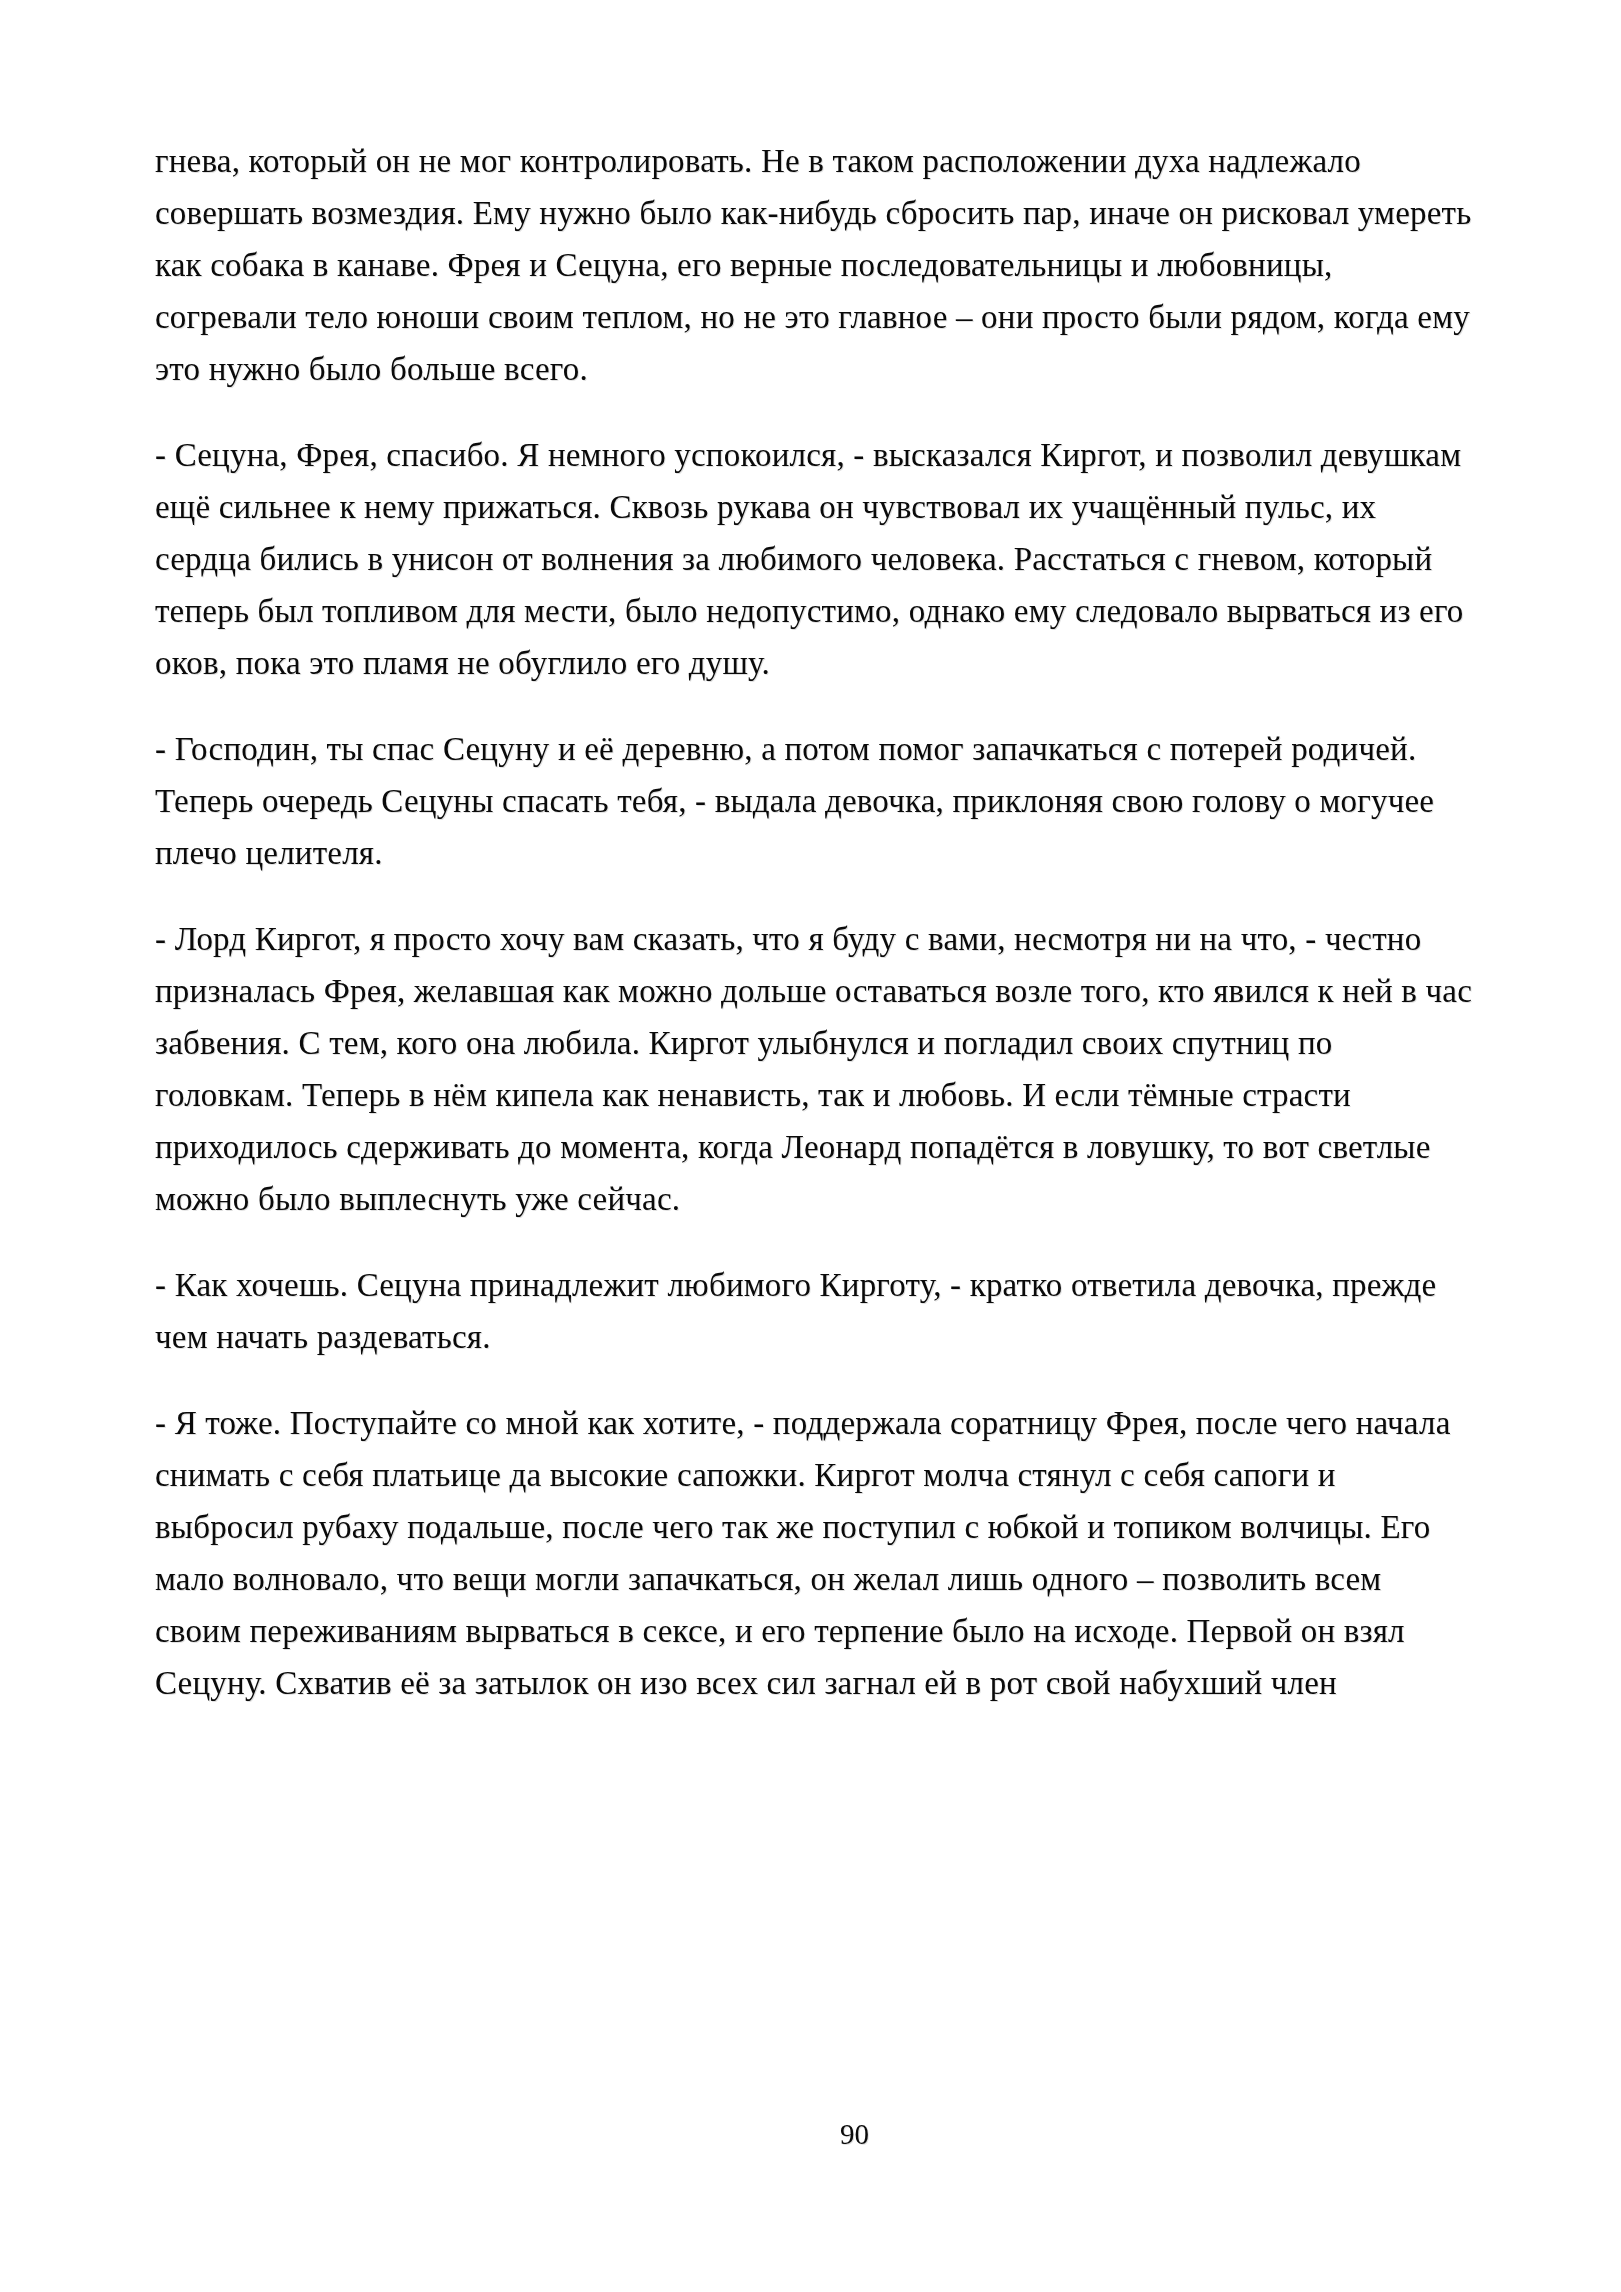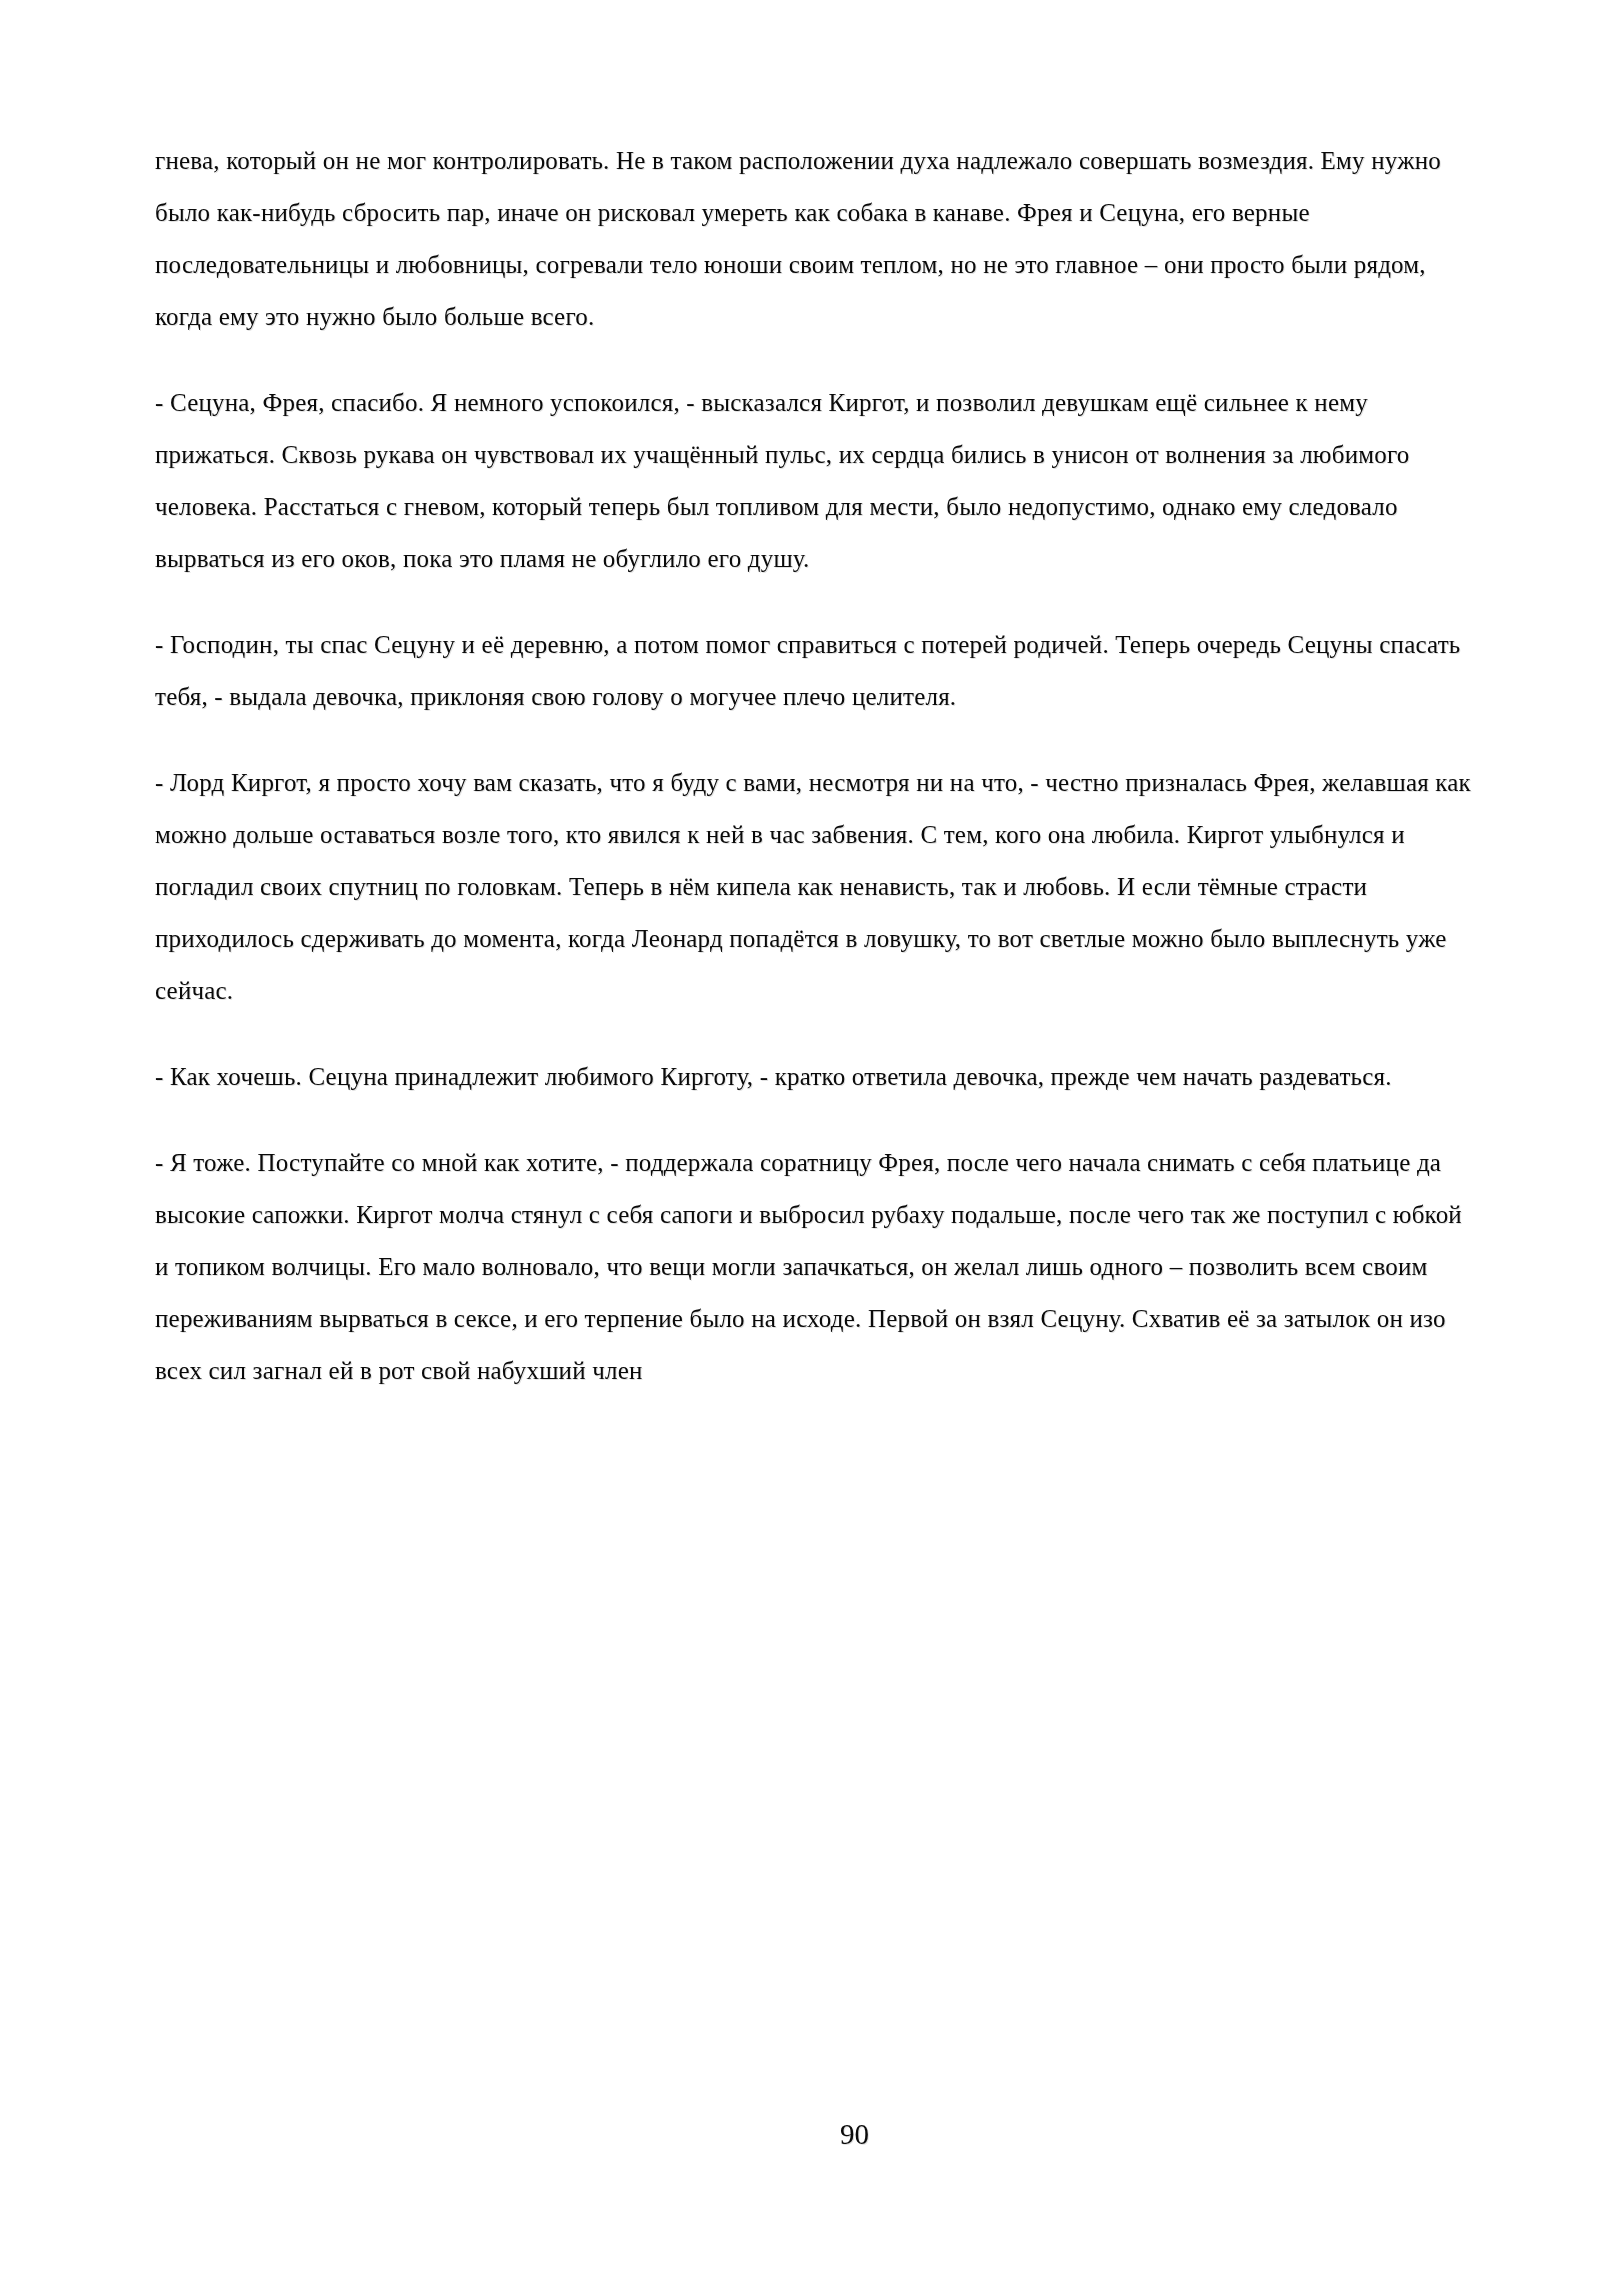--- a/index.html
+++ b/index.html
@@ -14,21 +14,21 @@
     background: #ffffff;
     overflow: hidden;
     font-family: "Liberation Serif", "DejaVu Serif", serif;
     color: #0a0a0a;
   }
   .text-block {
     position: absolute;
     left: 155px;
     top: 135px;
     width: 1318px;
-    font-size: 25px;
+    font-size: 33px;
     line-height: 52px;
     text-align: left;
     letter-spacing: 0.2px;
   }
   .text-block p {
     margin: 0 0 34px 0;
     padding: 0;
     text-shadow: 1px 1px 0 rgba(0,0,0,0.12);
   }
   .page-footer {
@@ -43,20 +43,20 @@
     padding-left: 44px;
   }
 </style>
 </head>
 <body>
 
 <div class="page">
   <div class="text-block">
     <p>гнева, который он не мог контролировать. Не в таком расположении духа надлежало совершать возмездия. Ему нужно было как-нибудь сбросить пар, иначе он рисковал умереть как собака в канаве. Фрея и Сецуна, его верные последовательницы и любовницы, согревали тело юноши своим теплом, но не это главное – они просто были рядом, когда ему это нужно было больше всего.</p>
     <p>- Сецуна, Фрея, спасибо. Я немного успокоился, - высказался Киргот, и позволил девушкам ещё сильнее к нему прижаться. Сквозь рукава он чувствовал их учащённый пульс, их сердца бились в унисон от волнения за любимого человека. Расстаться с гневом, который теперь был топливом для мести, было недопустимо, однако ему следовало вырваться из его оков, пока это пламя не обуглило его душу.</p>
-    <p>- Господин, ты спас Сецуну и её деревню, а потом помог справиться с потерей родичей. Теперь очередь Сецуны спасать тебя, - выдала девочка, приклоняя свою голову о могучее плечо целителя.</p>
+    <p>- Господин, ты спас Сецуну и её деревню, а потом помог запачкаться с потерей родичей. Теперь очередь Сецуны спасать тебя, - выдала девочка, приклоняя свою голову о могучее плечо целителя.</p>
     <p>- Лорд Киргот, я просто хочу вам сказать, что я буду с вами, несмотря ни на что, - честно призналась Фрея, желавшая как можно дольше оставаться возле того, кто явился к ней в час забвения. С тем, кого она любила. Киргот улыбнулся и погладил своих спутниц по головкам. Теперь в нём кипела как ненависть, так и любовь. И если тёмные страсти приходилось сдерживать до момента, когда Леонард попадётся в ловушку, то вот светлые можно было выплеснуть уже сейчас.</p>
     <p>- Как хочешь. Сецуна принадлежит любимого Кирготу, - кратко ответила девочка, прежде чем начать раздеваться.</p>
     <p>- Я тоже. Поступайте со мной как хотите, - поддержала соратницу Фрея, после чего начала снимать с себя платьице да высокие сапожки. Киргот молча стянул с себя сапоги и выбросил рубаху подальше, после чего так же поступил с юбкой и топиком волчицы. Его мало волновало, что вещи могли запачкаться, он желал лишь одного – позволить всем своим переживаниям вырваться в сексе, и его терпение было на исходе. Первой он взял Сецуну. Схватив её за затылок он изо всех сил загнал ей в рот свой набухший член</p>
   </div>
   <div class="page-footer">90</div>
 </div>
 
 
 </body></html>

